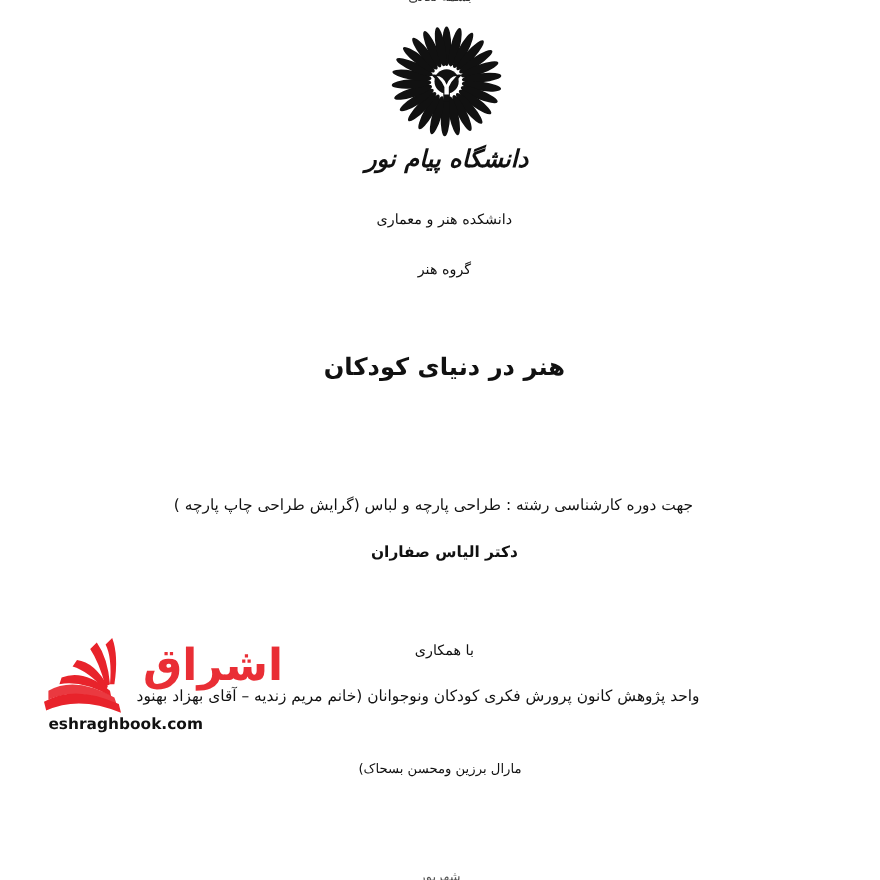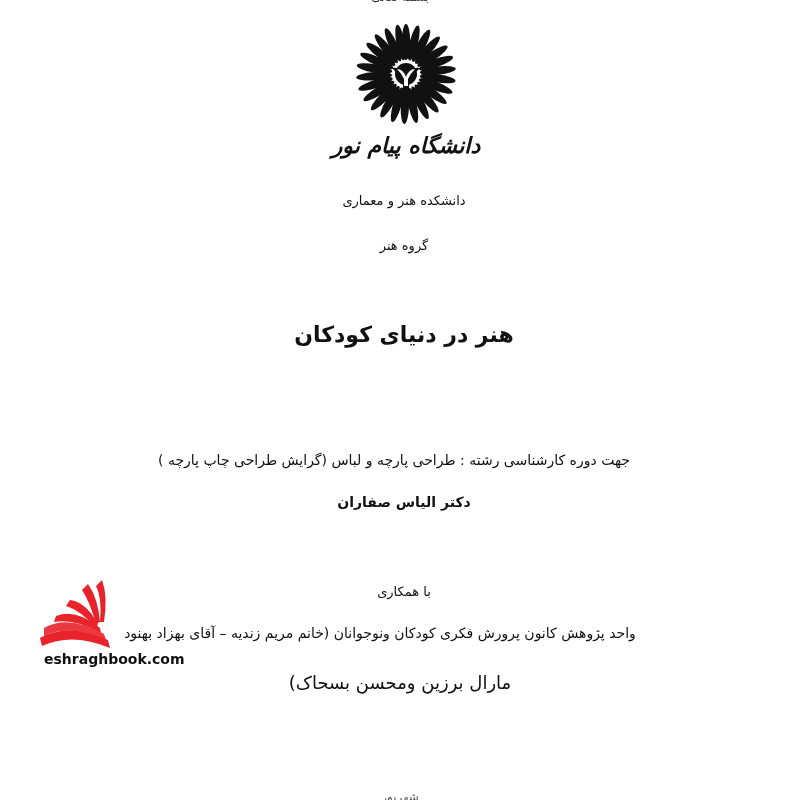--- a/index.html
+++ b/index.html
@@ -80,22 +80,22 @@
       top: 584px;
       font-size: 13px;
       left: 4px;
     }
     .collab-line1 {
       top: 625px;
       font-size: 14px;
       left: -20px;
     }
     .collab-line2 {
-      top: 672px;
-      font-size: 18px;
+      top: 692px;
+      font-size: 12px;
       left: 0px;
     }
     .bottom-cut {
       top: 790px;
       font-size: 12px;
       color: #555;
     }
     .watermark {
       position: absolute;
       left: 38px;
@@ -193,16 +193,17 @@
     <svg width="100" height="76" viewBox="0 0 100 76" xmlns="http://www.w3.org/2000/svg" style="position:absolute;left:0;top:0;">
       <g fill="#e8232b">
         <path d="M2,60 Q30,44 70,62 L72,70 Q34,54 4,68 Z"></path>
         <path d="M6,50 Q30,36 66,56 L68,62 Q32,46 6,58 Z" opacity="0.9"></path>
         <path d="M18,38 Q38,30 62,50 L63,55 Q36,40 16,44 Z"></path>
         <path d="M32,22 Q48,24 60,46 L58,50 Q42,32 28,28 Z"></path>
         <path d="M50,6 Q60,20 62,44 L58,46 Q52,24 44,12 Z"></path>
         <path d="M64,2 Q70,18 66,44 L62,44 Q64,20 58,8 Z"></path>
       </g>
     </svg>
+    <div class="watermark-brand">اشراق</div>
     <div class="watermark-url">eshraghbook.com</div>
   </div>
 
 </div>
 
 </body></html>

